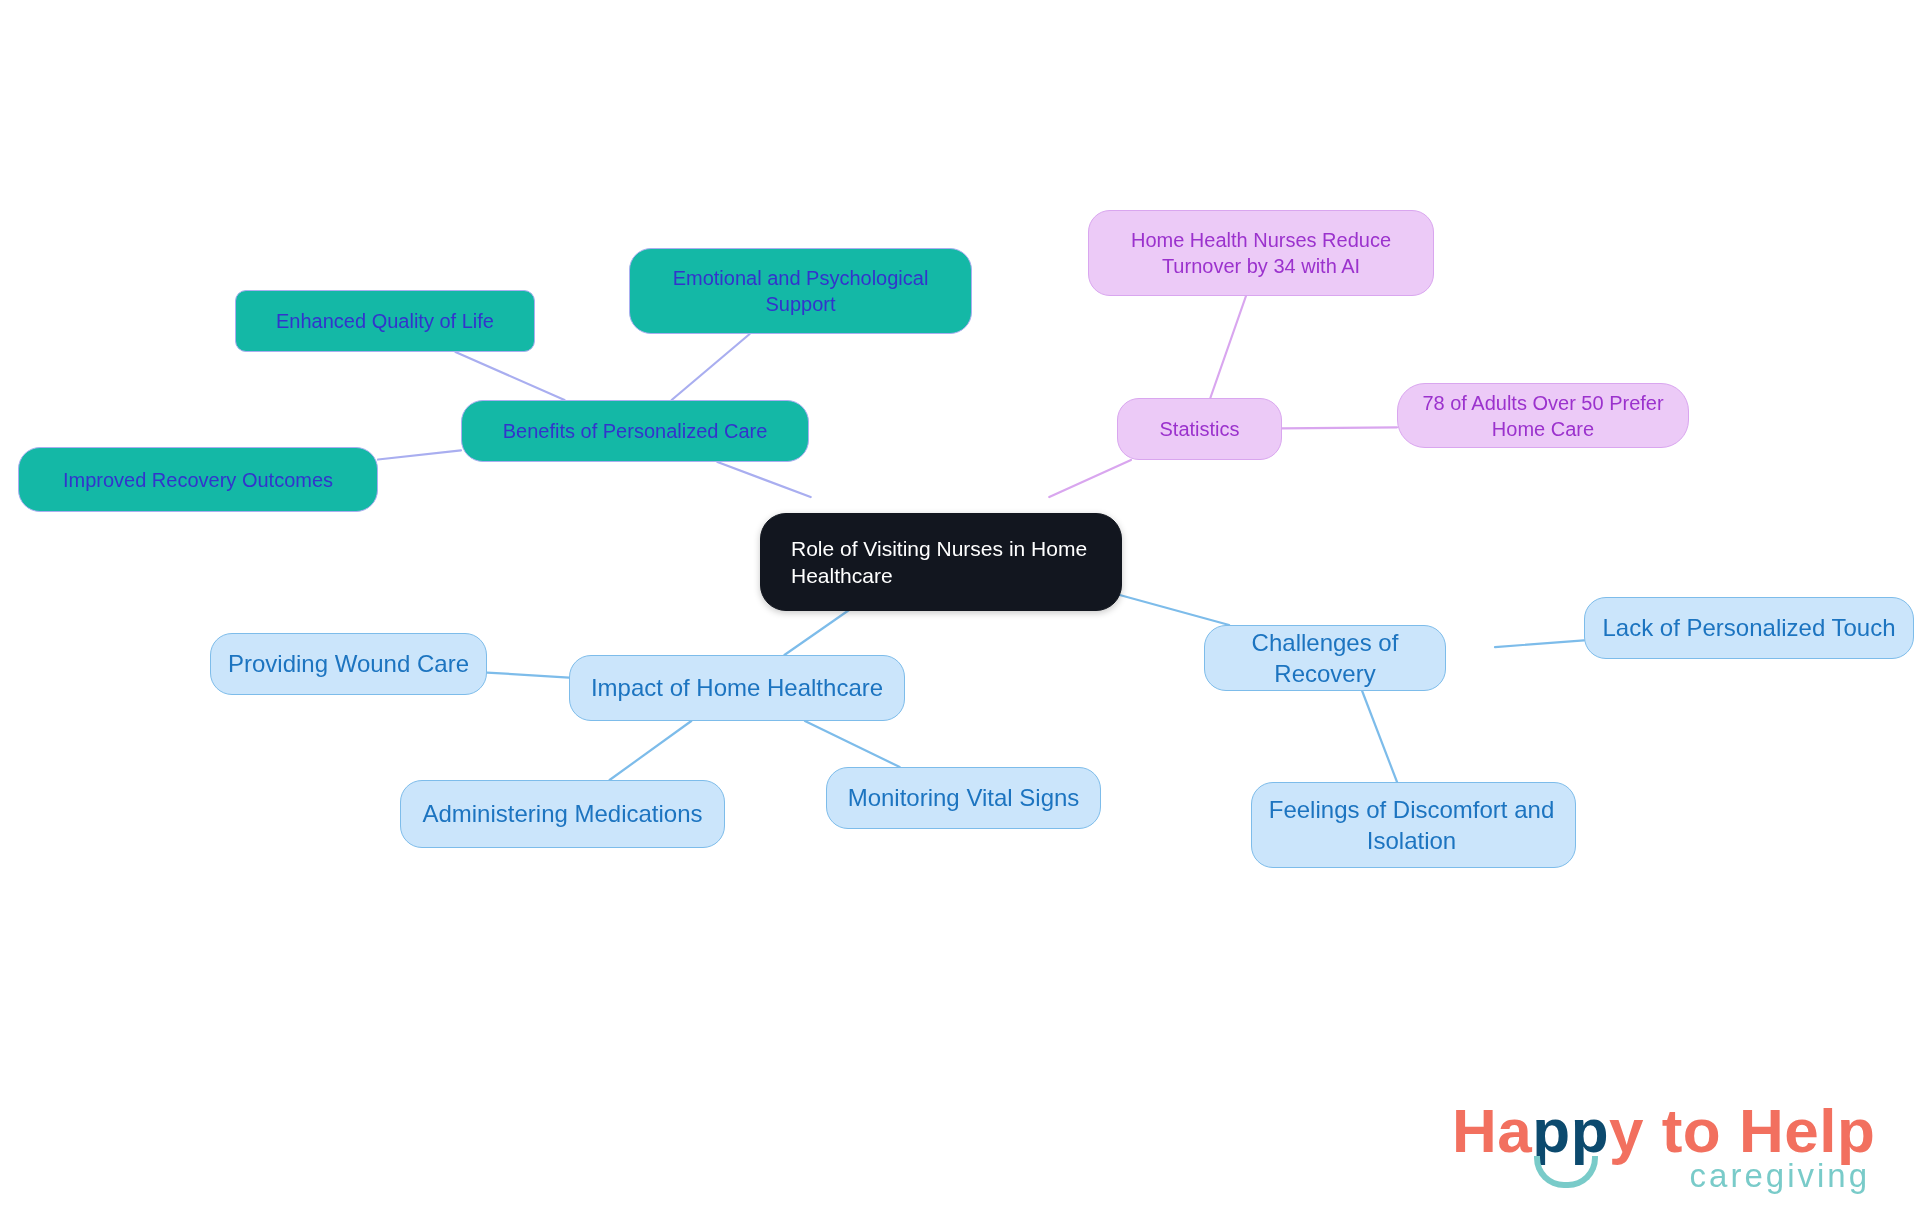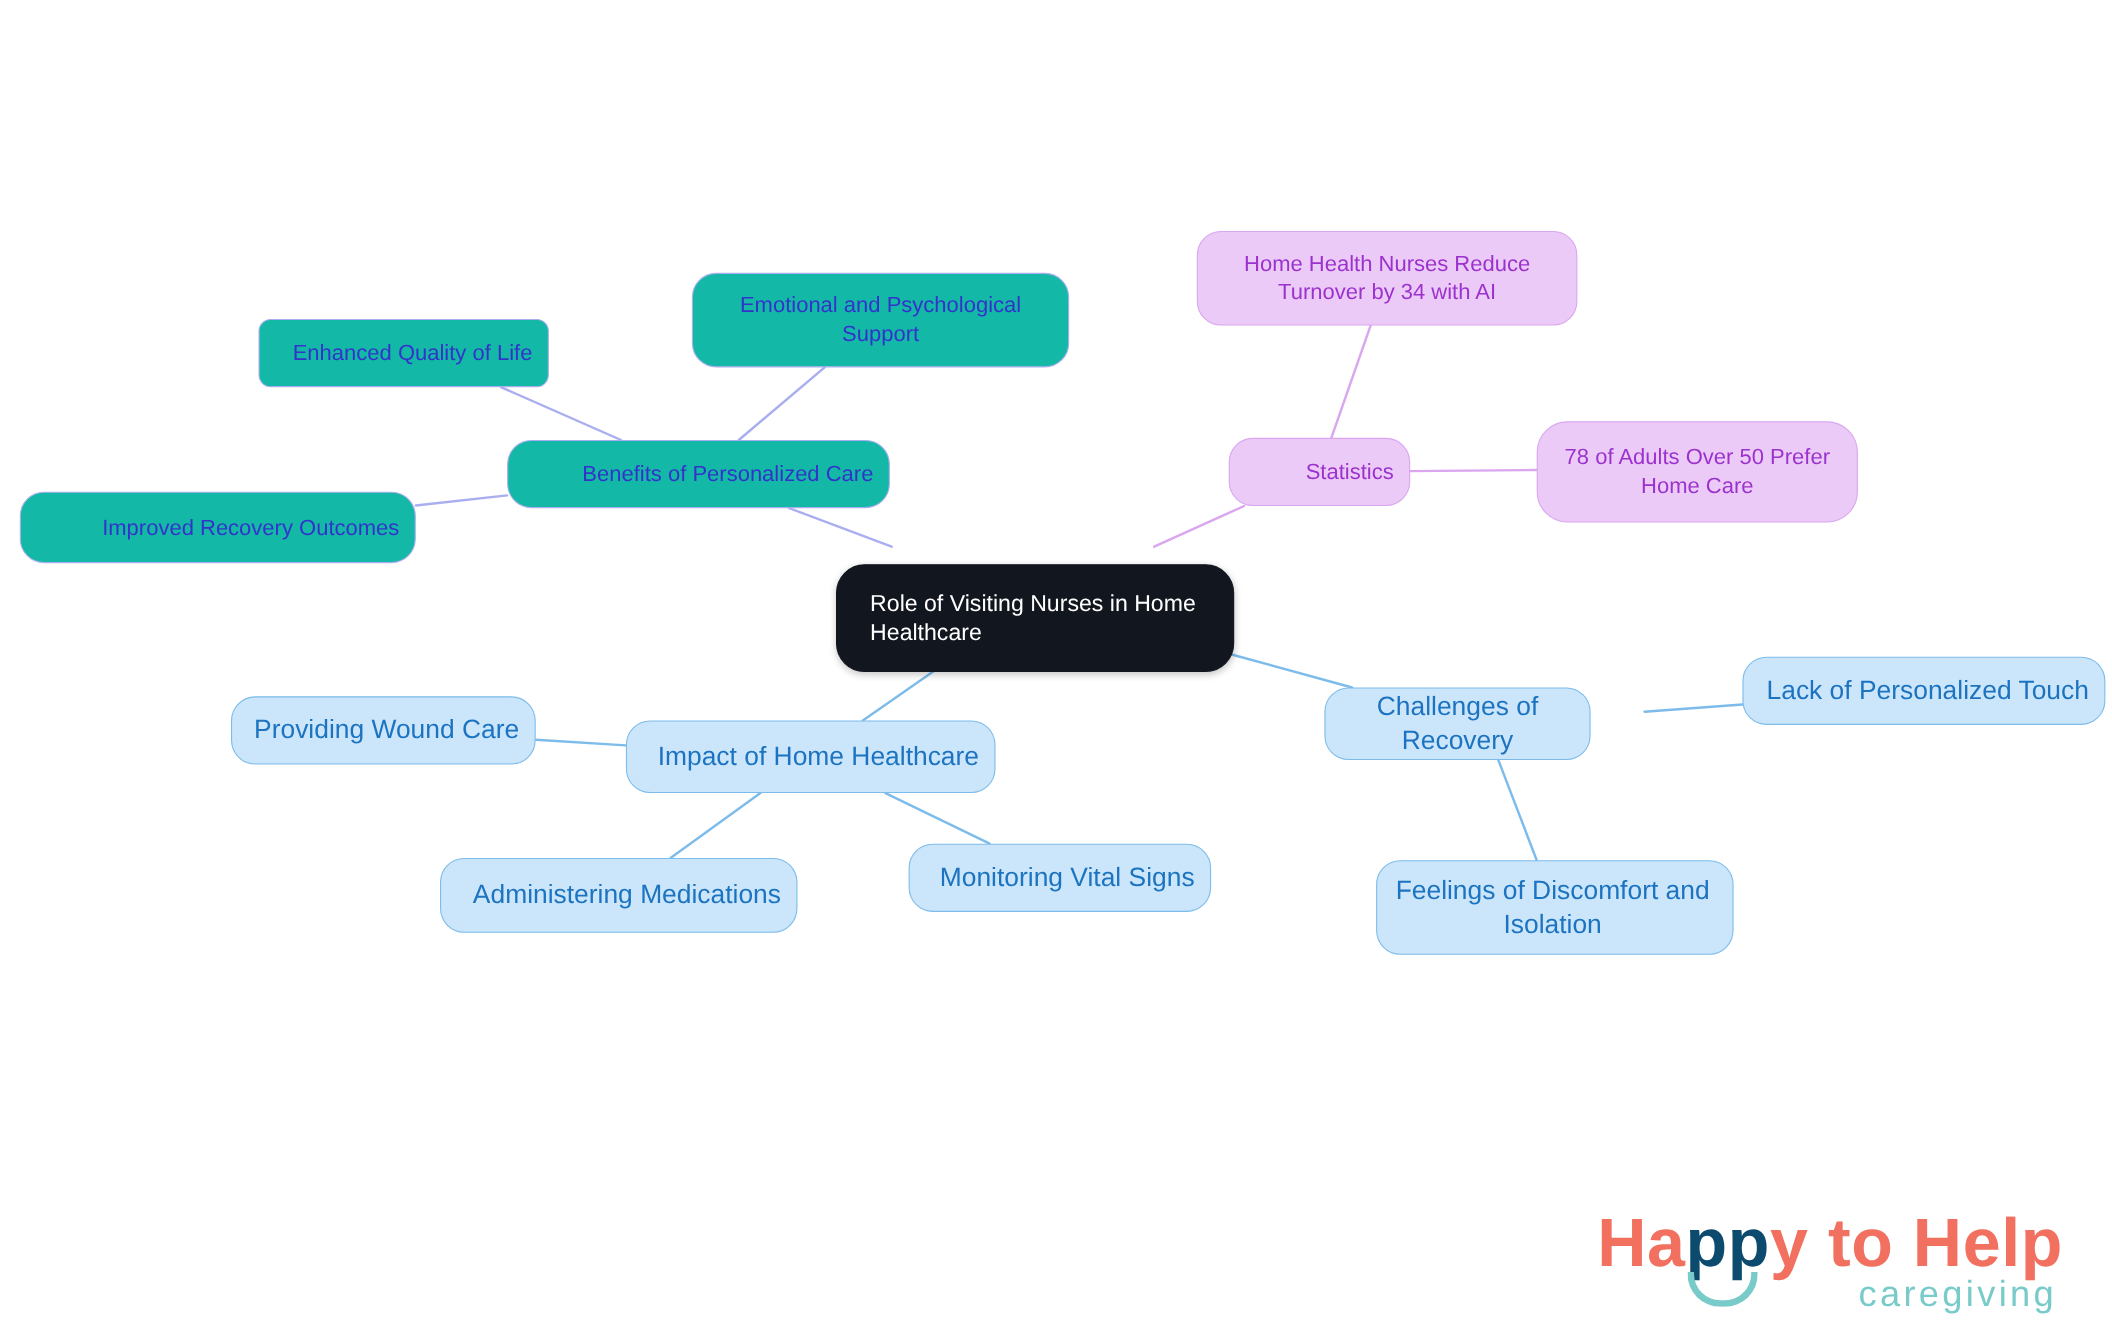--- a/index.html
+++ b/index.html
@@ -24,21 +24,21 @@
     top: 0;
     width: 1920px;
     height: 1215px;
     pointer-events: none;
   }
   .node {
     position: absolute;
     box-sizing: border-box;
     display: flex;
     align-items: center;
-    justify-content: flex-end;
+    justify-content: center;
     text-align: center;
     border-radius: 22px;
     border-style: solid;
     border-width: 1.5px;
     line-height: 1.30;
     white-space: pre-line;
     padding: 6px 14px;
   }
   .node-root {
     background: #12161f;
@@ -129,26 +129,26 @@
       <line x1="691.297619047619" y1="721" x2="609.5873015873016" y2="780" stroke="#7dbcea" stroke-width="2.2" stroke-linecap="round"></line>
       <line x1="804.95" y1="721" x2="899.6681818181818" y2="767" stroke="#7dbcea" stroke-width="2.2" stroke-linecap="round"></line>
       <line x1="1119.71875" y1="595" x2="1229.138392857143" y2="625" stroke="#7dbcea" stroke-width="2.2" stroke-linecap="round"></line>
       <line x1="1495" y1="647.0738423028786" x2="1584" y2="640.3904881101377" stroke="#7dbcea" stroke-width="2.2" stroke-linecap="round"></line>
       <line x1="1362.1467065868264" y1="691" x2="1397.0209580838323" y2="782" stroke="#7dbcea" stroke-width="2.2" stroke-linecap="round"></line>
     </svg>
 
   <div id="nodes-layer">
       <div class="node node-root" style="left: 760px; top: 497px; width: 362px; height: 98px; margin-top: 16px;"><span>Role of Visiting Nurses in Home Healthcare</span></div>
       <div class="node node-lavender" style="left: 461px; top: 400px; width: 348px; height: 62px;"><span>Benefits of Personalized Care</span></div>
-      <div class="node node-lavender" style="left: 235px; top: 290px; width: 264px; height: 62px; border-radius: 11px;"><span>Enhanced Quality of Life</span></div>
+      <div class="node node-lavender" style="left: 235px; top: 290px; width: 300px; height: 62px; border-radius: 11px;"><span>Enhanced Quality of Life</span></div>
       <div class="node node-lavender" style="left: 629px; top: 248px; width: 343px; height: 86px;"><span>Emotional and Psychological Support</span></div>
       <div class="node node-lavender" style="left: 18px; top: 447px; width: 360px; height: 65px;"><span>Improved Recovery Outcomes</span></div>
       <div class="node node-violet" style="left: 1117px; top: 398px; width: 165px; height: 62px;"><span>Statistics</span></div>
       <div class="node node-violet" style="left: 1088px; top: 210px; width: 346px; height: 86px;"><span>Home Health Nurses Reduce Turnover by 34 with AI</span></div>
-      <div class="node node-violet" style="left: 1397px; top: 383px; width: 292px; height: 92px; border-radius: 28px;"><span>78 of Adults Over 50 Prefer Home Care</span></div>
+      <div class="node node-violet" style="left: 1397px; top: 383px; width: 292px; height: 65px; border-radius: 28px;"><span>78 of Adults Over 50 Prefer Home Care</span></div>
       <div class="node node-blue" style="left: 569px; top: 655px; width: 336px; height: 66px;"><span>Impact of Home Healthcare</span></div>
       <div class="node node-blue" style="left: 210px; top: 633px; width: 277px; height: 62px;"><span>Providing Wound Care</span></div>
       <div class="node node-blue" style="left: 400px; top: 780px; width: 325px; height: 68px;"><span>Administering Medications</span></div>
       <div class="node node-blue" style="left: 826px; top: 767px; width: 275px; height: 62px;"><span>Monitoring Vital Signs</span></div>
       <div class="node node-blue" style="left: 1204px; top: 625px; width: 242px; height: 66px;"><span>Challenges of Recovery</span></div>
       <div class="node node-blue" style="left: 1584px; top: 597px; width: 330px; height: 62px;"><span>Lack of Personalized Touch</span></div>
       <div class="node node-blue" style="left: 1251px; top: 782px; width: 325px; height: 86px; padding-left: 10px;"><span>Feelings of Discomfort and Isolation</span></div>
     </div>
 
   <div id="logo">

